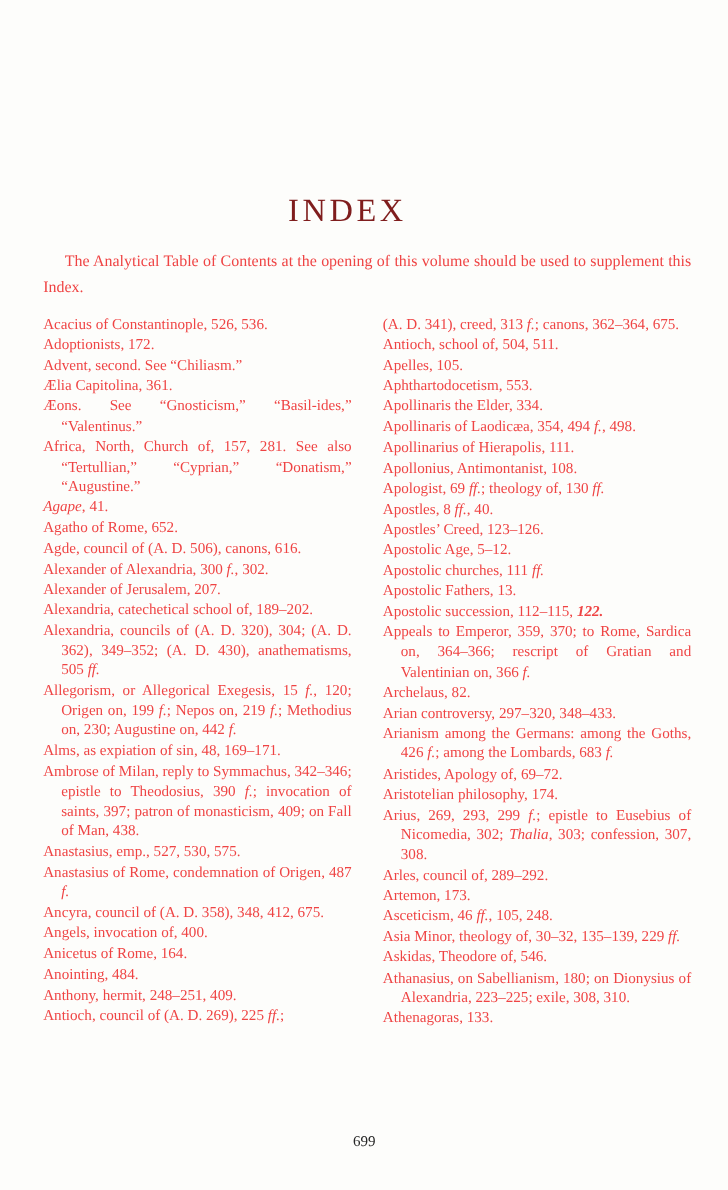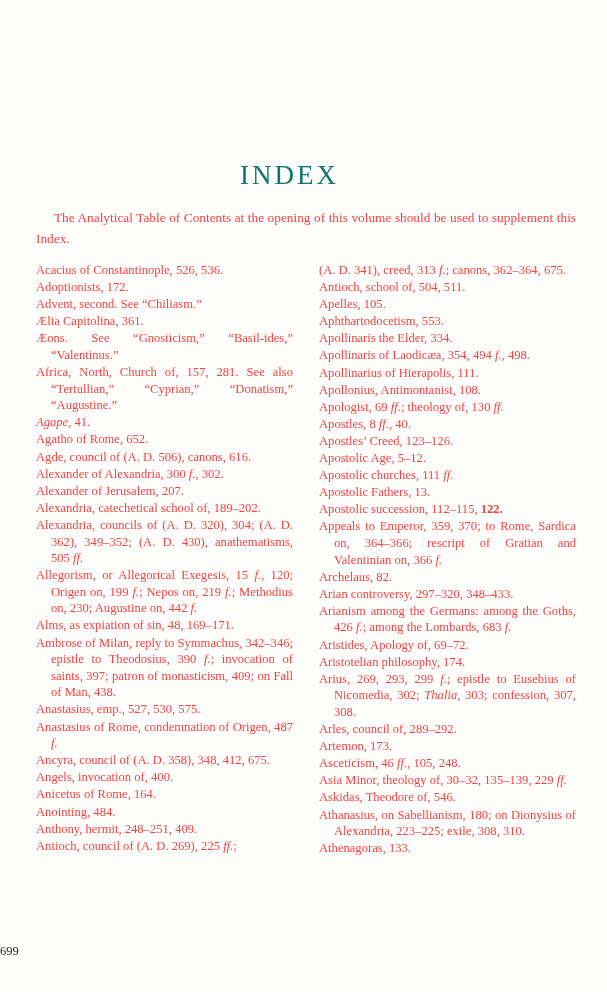--- a/index.html
+++ b/index.html
@@ -24,21 +24,21 @@
   }
   .title {
     position: absolute;
     left: 0;
     top: 160px;
     width: 579px;
     text-align: center;
     font-size: 27px;
     letter-spacing: 3px;
     font-family: "Liberation Serif", serif;
-    color: #0f766e;
+    color: #7f1d1d;
   }
   .headnote {
     position: absolute;
     left: 36px;
     top: 207px;
     width: 540px;
     font-size: 13.3px;
     line-height: 21px;
     text-align: justify;
     color: #ef4444;
@@ -61,26 +61,27 @@
   }
   .entry {
     margin: 0 0 0.5px 0;
     padding-left: 15px;
     text-indent: -15px;
     text-align: justify;
     -webkit-hyphens: none;
     hyphens: none;
   }
   .entry i { font-style: italic; }
-  .entry b { font-weight: bold; }
+  .entry b { font-weight: bold; font-style: italic; }
   .folio {
     position: absolute;
     left: 0;
     top: 944px;
     width: 607px;
+    text-align: center;
     font-size: 12.5px;
     color: #262626;
   }
 </style>
 </head>
 <body>
 
 <div class="page">
 
   <div class="title">INDEX</div>

